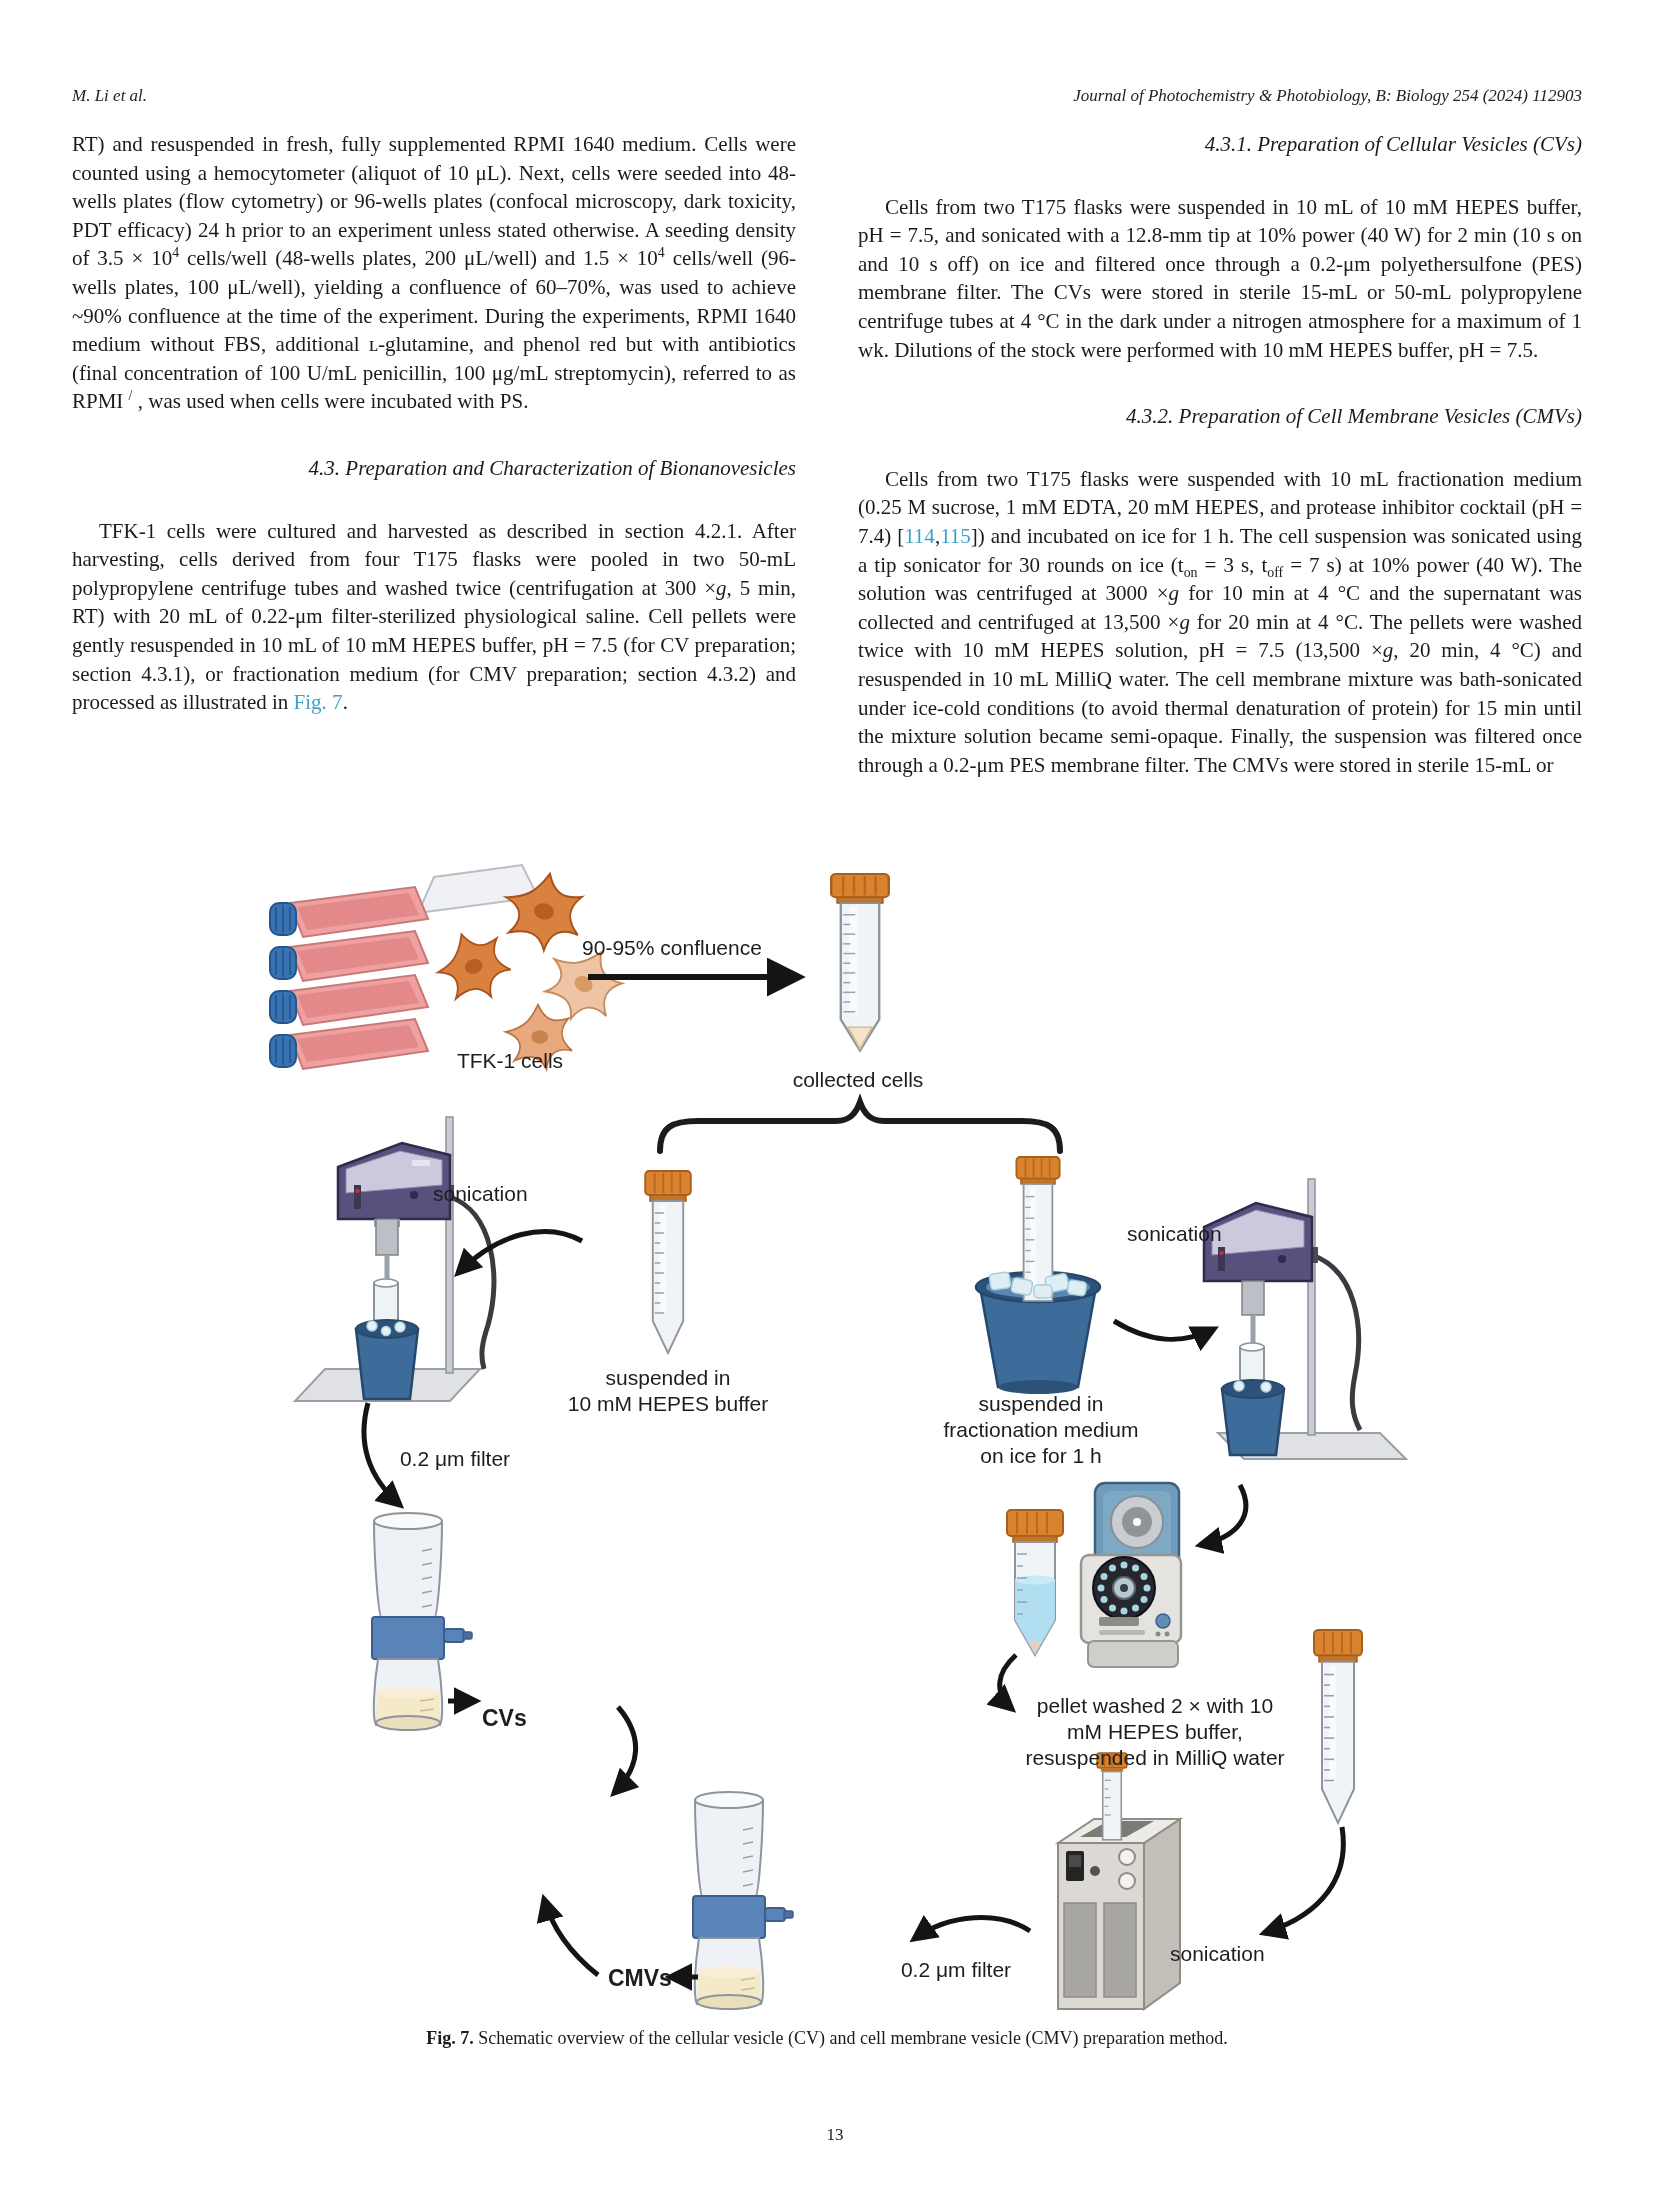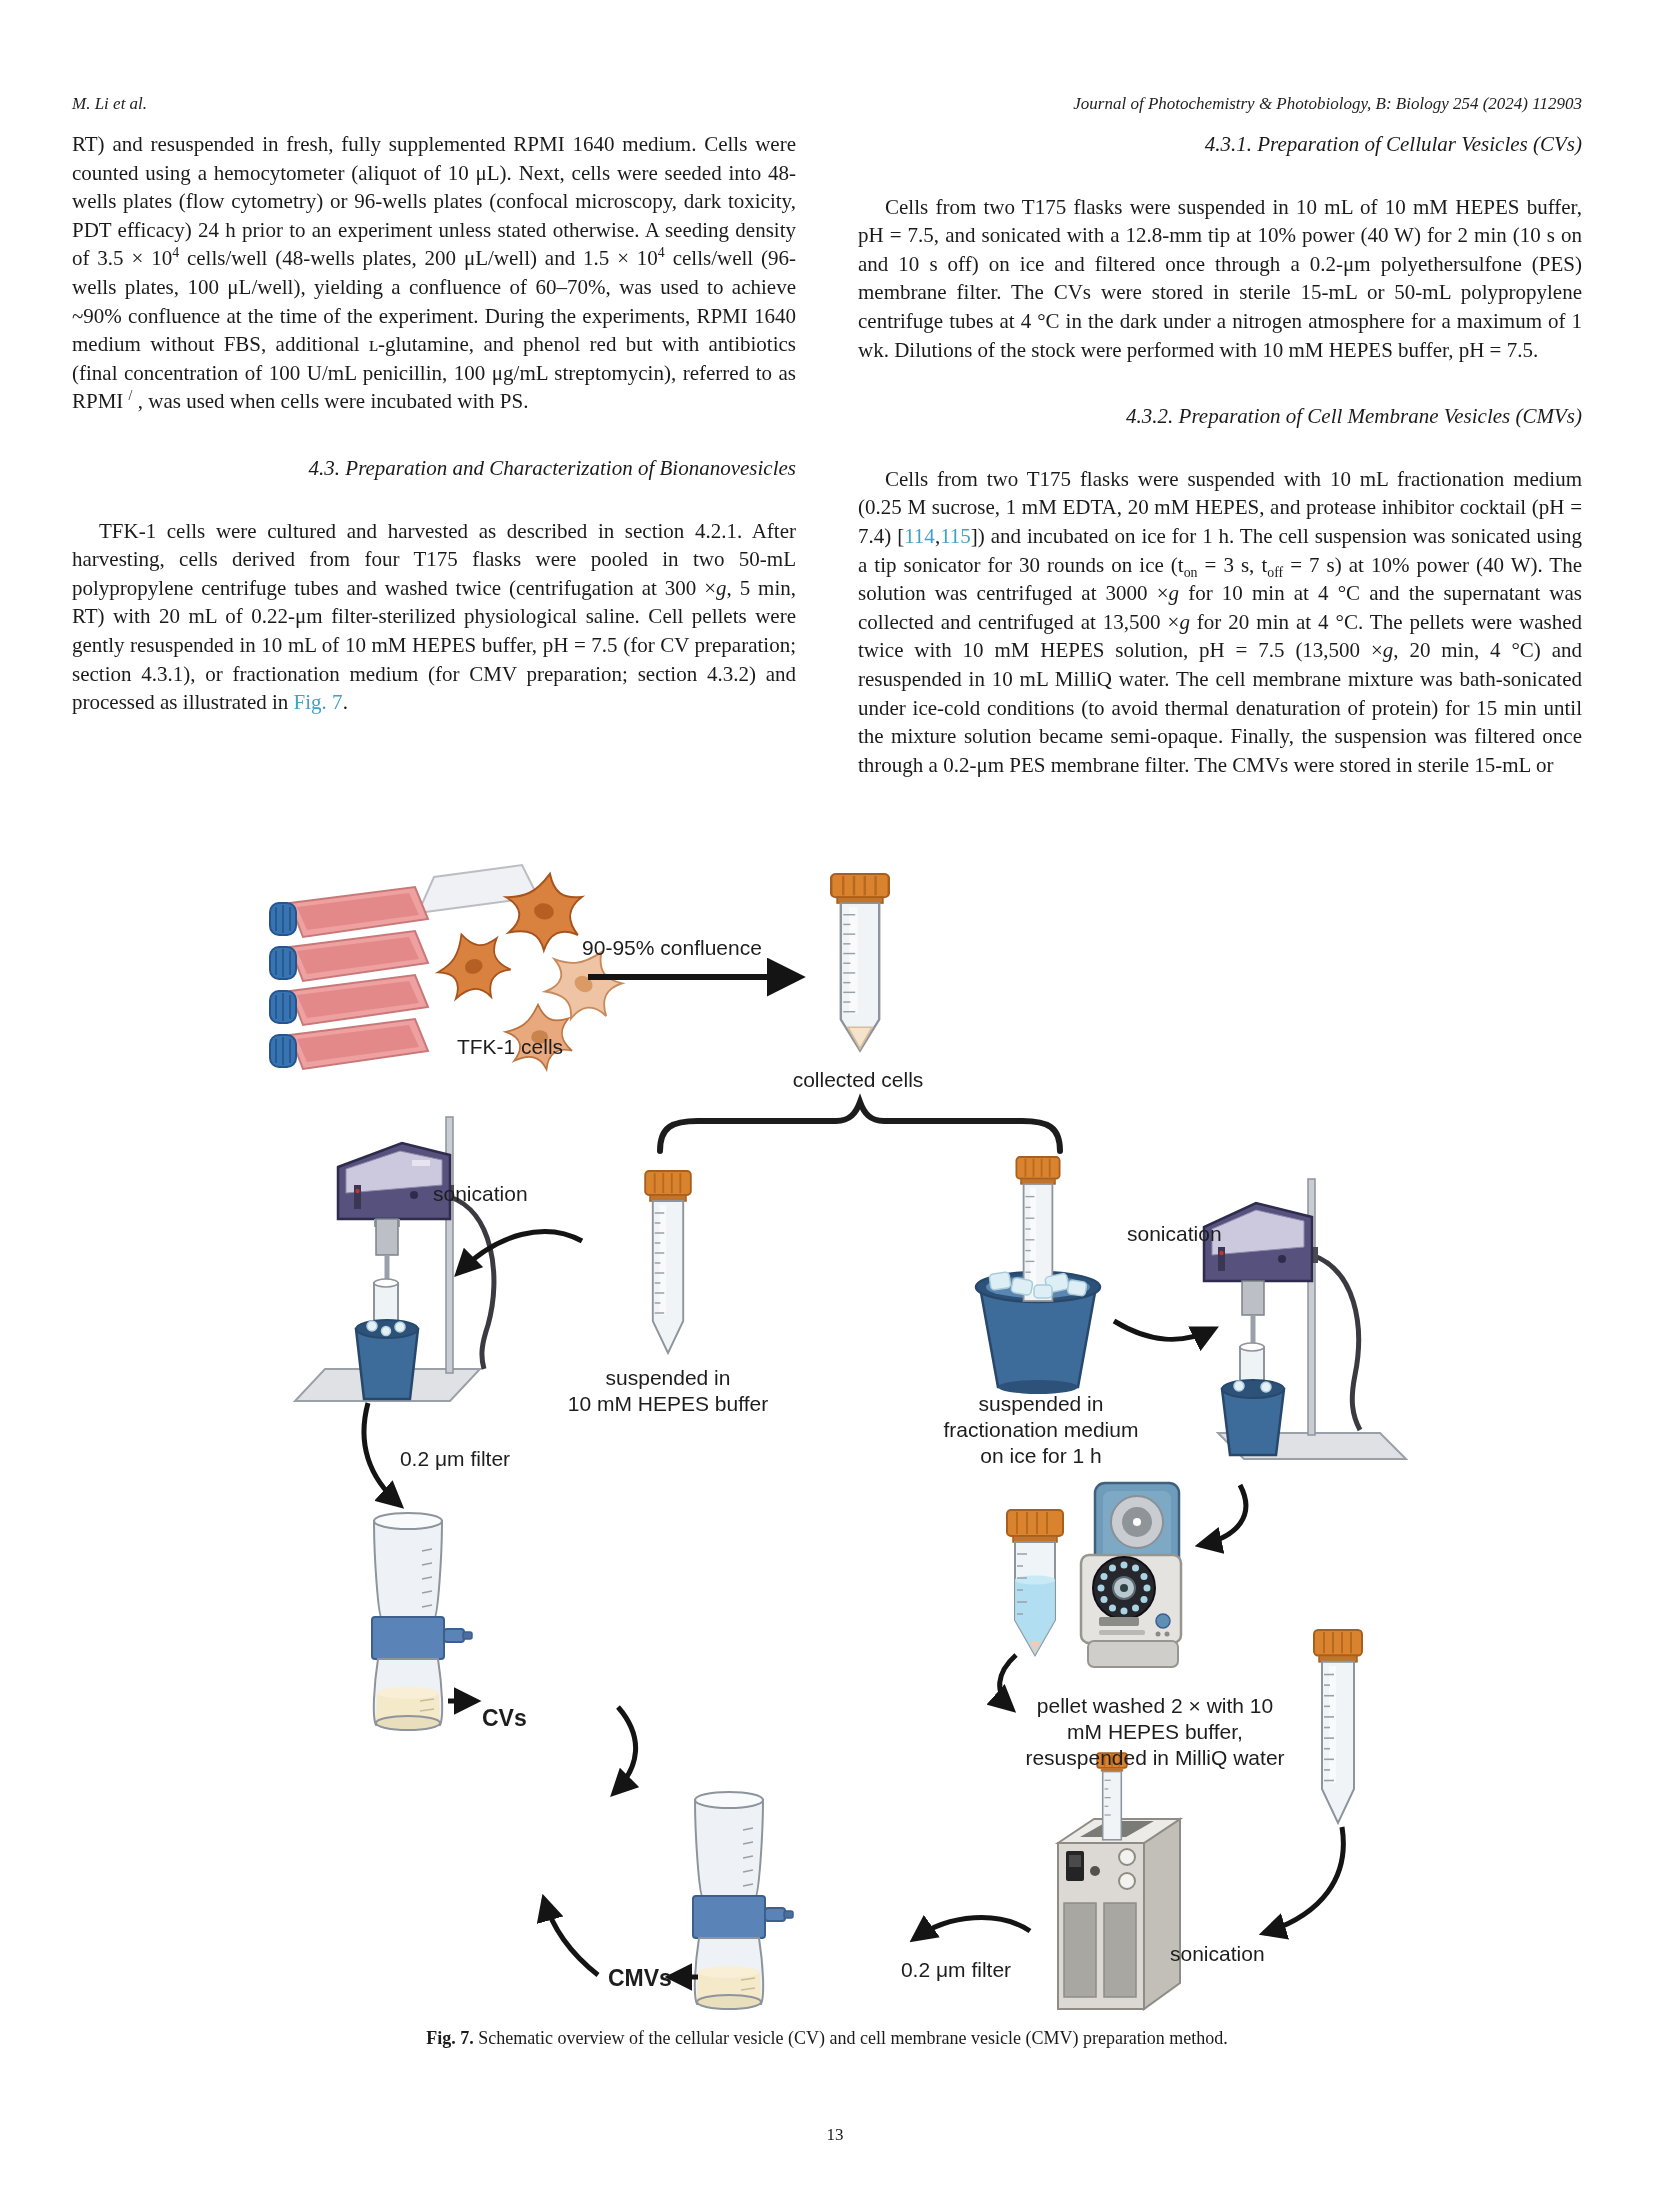--- a/index.html
+++ b/index.html
@@ -1,20 +1,20 @@
 <!DOCTYPE html>
 <html><head>
 <meta charset="utf-8">
 <style>
   html,body { margin:0; padding:0; background:#ffffff; }
   .page {
     position:relative; width:1654px; height:2205px; background:#ffffff;
     font-family:"Liberation Serif", serif; color:#1b1b1b; overflow:hidden;
   }
-  .hdr { position:absolute; top:86px; font-style:italic; font-size:17px; color:#222;margin-top:8px; }
+  .hdr { position:absolute; top:86px; font-style:italic; font-size:17px; color:#222; }
   .hdr-left { left:72px; }
   .hdr-right { right:72px; text-align:right; }
   .col { position:absolute; top:130px; width:724px; font-size:21px; line-height:28.6px; text-align:justify; }
   .col-left { left:72px; }
   .col-right { left:858px; }
   .col p { margin:0; }
   .col p.ind { text-indent:27px; }
   h3.sec { font-size:21px; font-weight:normal; font-style:italic; margin:38px 0 34px 0; text-align:right; }
   h3.first { margin-top:0; }
   .sup { vertical-align:super; font-size:0.66em; line-height:0; }
@@ -353,21 +353,21 @@
         <path d="M 448 1120 C 420 1098 402 1072 394 1044" marker-end="url(#ah)"></path>
         <path d="M 468 852 C 494 882 490 912 464 938" marker-end="url(#ah)"></path>
         <path d="M 880 1076 C 850 1056 800 1058 764 1084" marker-end="url(#ah)"></path>
         <path d="M 548 1122 L 520 1122" marker-end="url(#ah)"></path>
         <path d="M 298 846 L 326 846" marker-end="url(#ah)"></path>
         <path d="M 218 548 C 208 585 216 620 250 650" marker-end="url(#ah)"></path>
       </g>
     </svg>
 
     <div class="flabel fcenter" style="left:402px; top:80px; width:240px;">90-95% confluence</div>
-    <div class="flabel fcenter" style="left:260px; top:179px; width:200px;">TFK-1 cells</div>
+    <div class="flabel fcenter" style="left:260px; top:193px; width:200px;">TFK-1 cells</div>
     <div class="flabel fcenter" style="left:588px; top:212px; width:240px;">collected cells</div>
     <div class="flabel" style="left:283px; top:326px;">sonication</div>
     <div class="flabel" style="left:977px; top:366px;">sonication</div>
     <div class="flabel fcenter" style="left:378px; top:510px; width:280px;">
       <div>suspended in</div>
       <div>10 mM HEPES buffer</div>
     </div>
     <div class="flabel fcenter" style="left:761px; top:536px; width:260px;">
       <div>suspended in</div>
       <div>fractionation medium</div>

